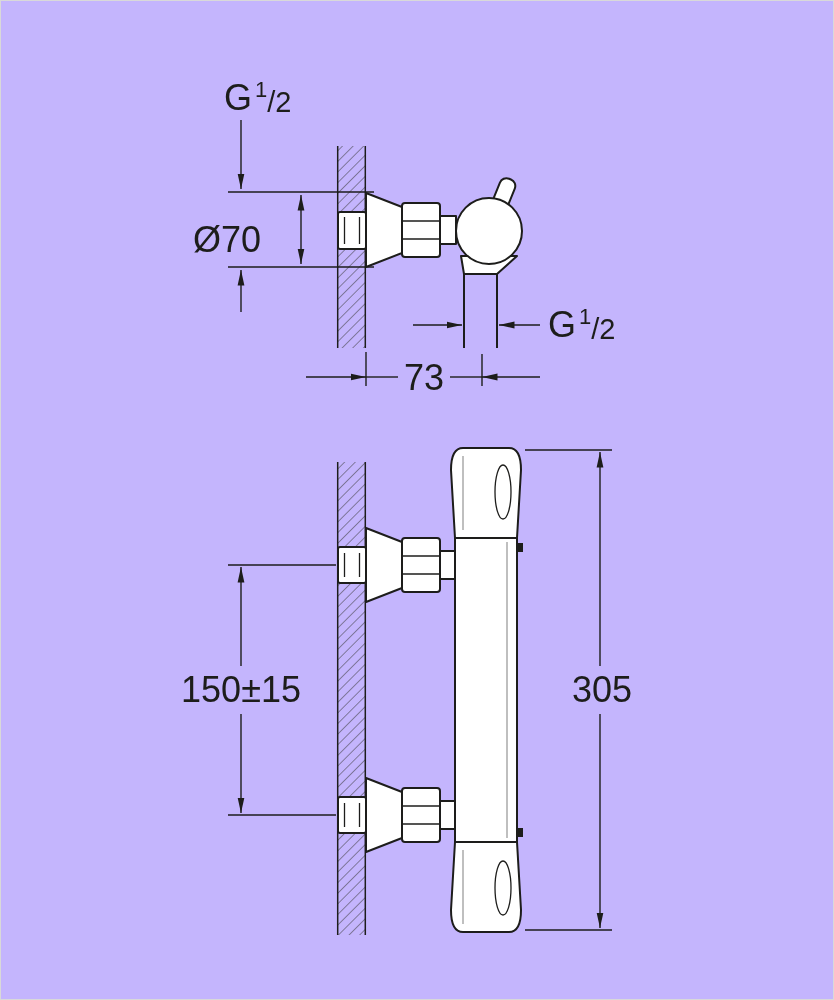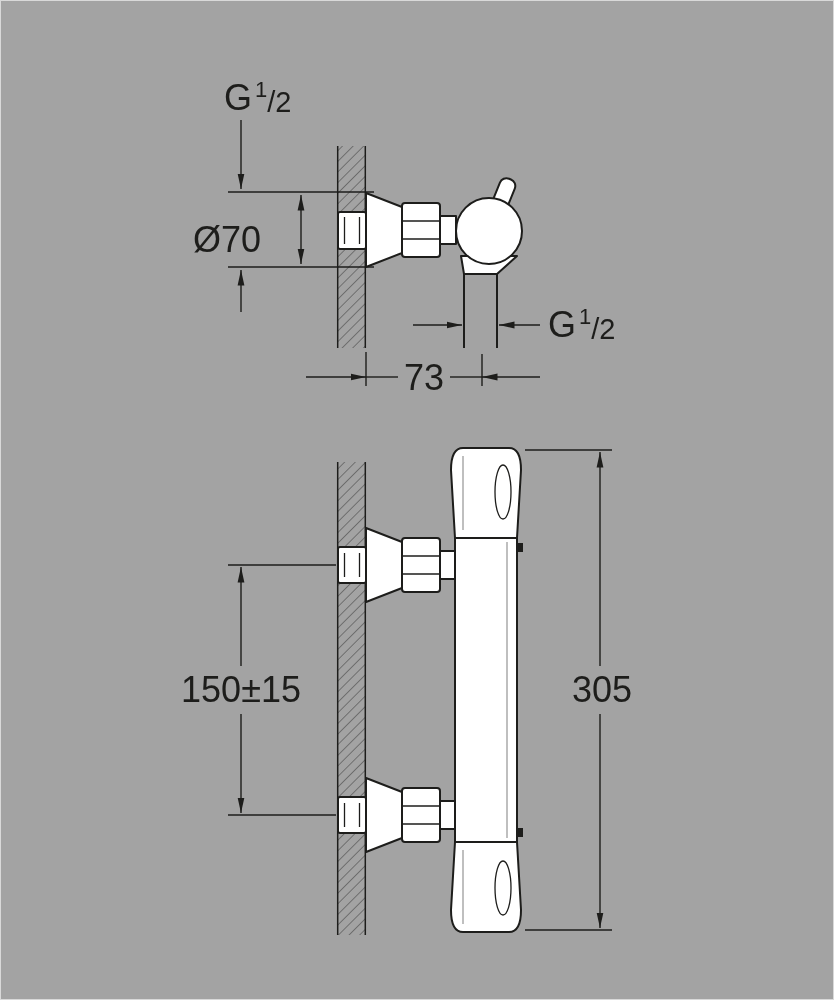--- a/index.html
+++ b/index.html
@@ -1,17 +1,17 @@
 <!DOCTYPE html>
 <html><head>
 <meta charset="utf-8">
 <style>
   html, body { margin: 0; padding: 0; background: #fff; }
   .canvas {
-    width: 834px; height: 1000px; position: relative; background: #a3a3a3;
+    width: 834px; height: 1000px; position: relative; background: #c4b5fd;
     font-family: "Liberation Sans", sans-serif;
     text-decoration: underline;
   }
   svg text {
     font-family: "Liberation Sans", sans-serif;
     fill: #1d1d1b;
   }
   .dim-label { font-size: 36px; }
   .sup-label { font-size: 22px; }
   .rest-label { font-size: 29px; }

